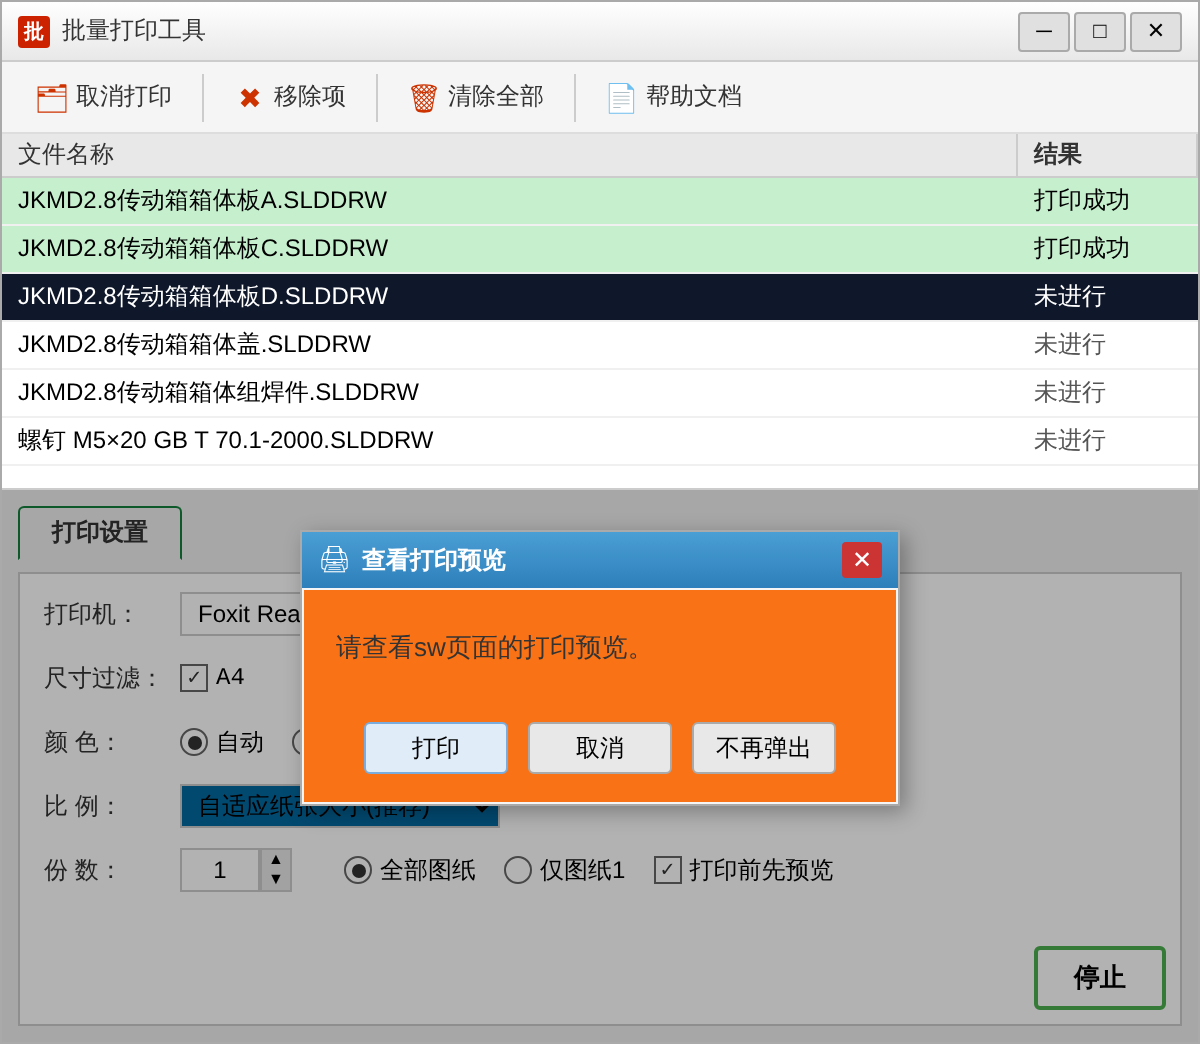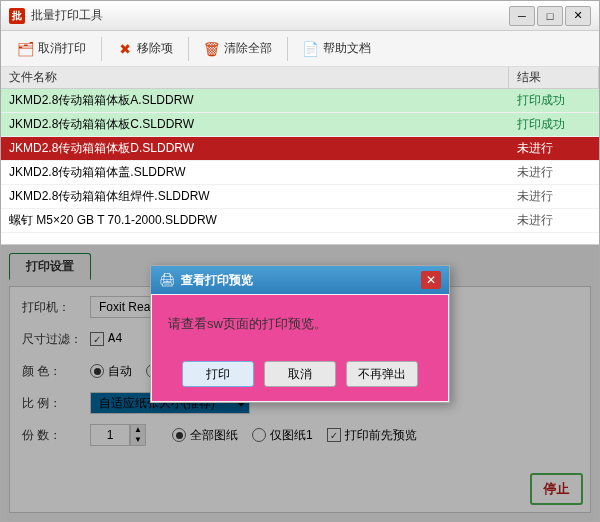--- a/index.html
+++ b/index.html
@@ -121,46 +121,46 @@
     }
     .file-list-header-cell {
       padding: 2px 8px;
       font-size: 12px;
       color: #333;
       border-right: 1px solid #ccc;
       display: flex;
       align-items: center;
     }
     .file-list-header-cell.name { flex: 1; }
-    .file-list-header-cell.result { width: 90px; }
+    .file-list-header-cell.result { width: 90px; font-weight: bold; }
 
     .file-list {
       overflow-y: auto;
       height: calc(178px - 22px);
     }
     .file-row {
       display: flex;
       height: 24px;
       align-items: center;
       border-bottom: 1px solid #f0f0f0;
     }
     .file-row.success { background: #c6efce; }
-    .file-row.selected { background: #b91c1c; color: white; }
+    .file-row.selected { background: #0f172a; color: white; }
     .file-row.cancel { background: white; }
     .file-cell {
       padding: 6px 8px;
       font-size: 12px;
       overflow: hidden;
       white-space: nowrap;
       text-overflow: ellipsis;
     }
     .file-cell.name { flex: 1; }
     .file-cell.result { width: 90px; color: #555; }
     .file-row.selected .file-cell.result { color: white; }
-    .file-row.success .file-cell.result { color: #15803d; }
+    .file-row.success .file-cell.result { color: #000000; }
 
     
     .bottom-area {
       flex: 1;
       background: #f0f0f0;
       display: flex;
       flex-direction: column;
       padding: 8px;
       gap: 6px;
       position: relative;
@@ -319,25 +319,25 @@
     .copies-group {
       display: flex;
       align-items: center;
     }
 
     
     .stop-btn {
       position: absolute;
       right: 16px;
       bottom: 16px;
-      width: 53px;
+      width: 66px;
       height: 32px;
       background: white;
       border: 2px solid #4CAF50;
-      color: #b91c1c;
+      color: #000000;
       font-size: 13px;
       font-weight: bold;
       cursor: pointer;
       border-radius: 3px;
     }
 
     
     .modal-overlay {
       position: absolute;
       top: 0; left: 0; right: 0; bottom: 0;
@@ -384,21 +384,21 @@
       color: white;
       font-size: 12px;
       cursor: pointer;
       display: flex;
       align-items: center;
       justify-content: center;
       border-radius: 2px;
     }
     .dialog-body {
       padding: 20px 16px 14px;
-      background: #ec4899;
+      background: #f97316;
       margin: 1px;
     }
     .dialog-message {
       font-size: 13px;
       color: #333;
       margin-bottom: 16px;
     }
     .dialog-buttons {
       display: flex;
       gap: 10px;

